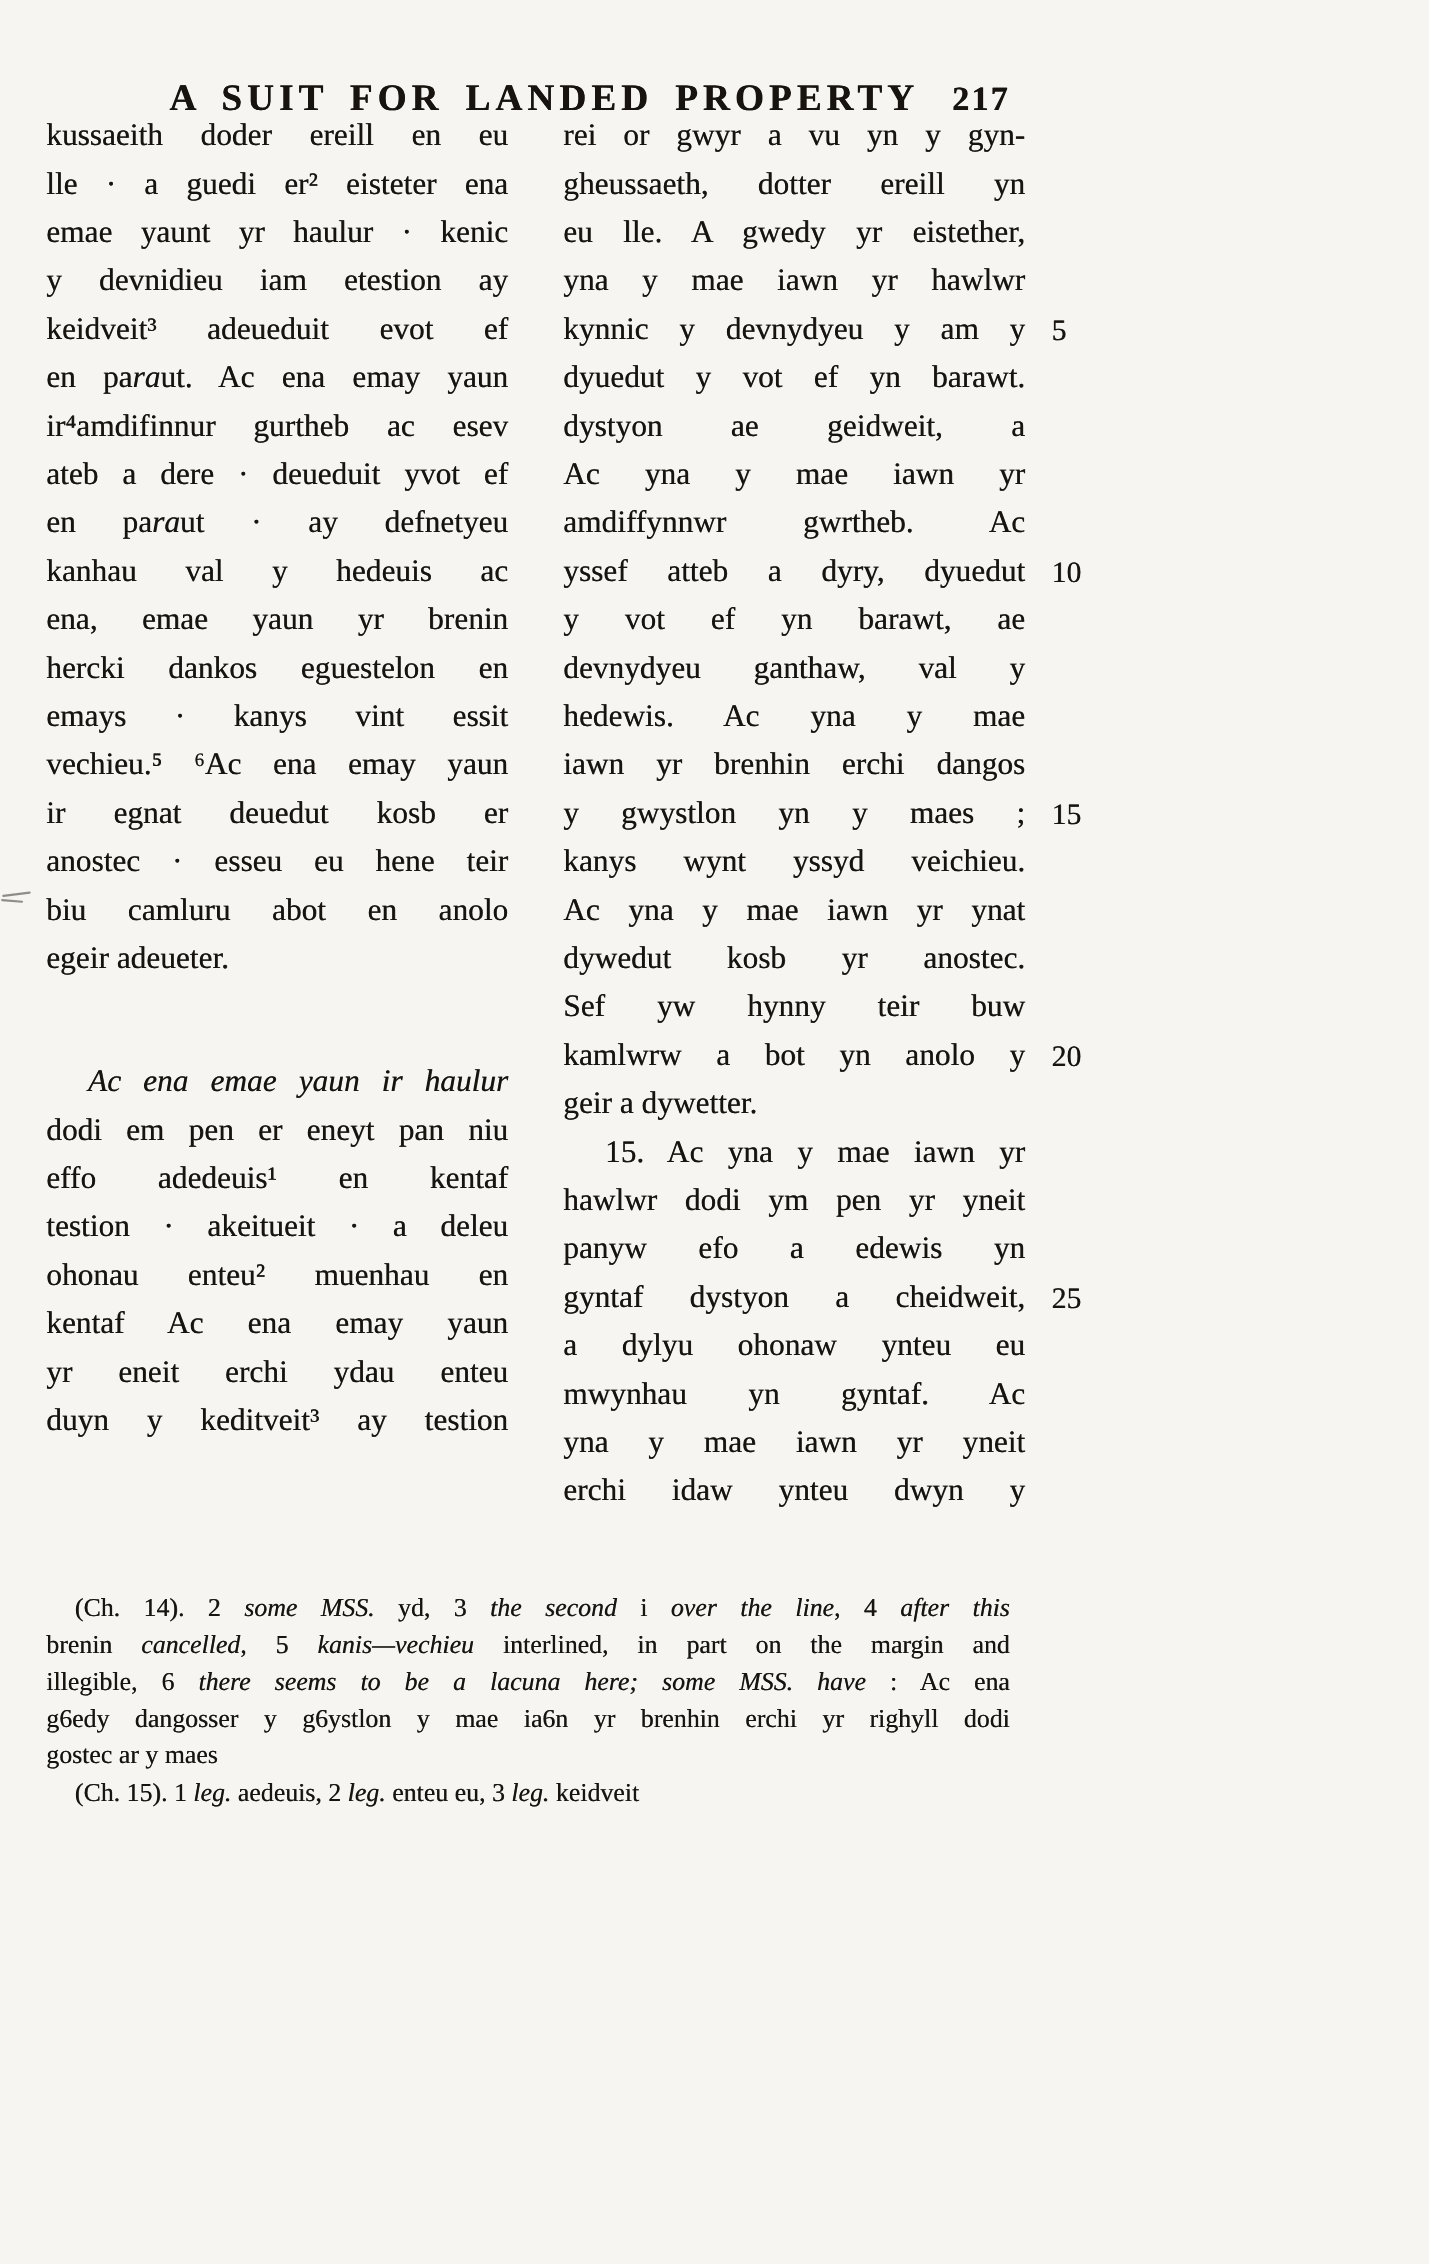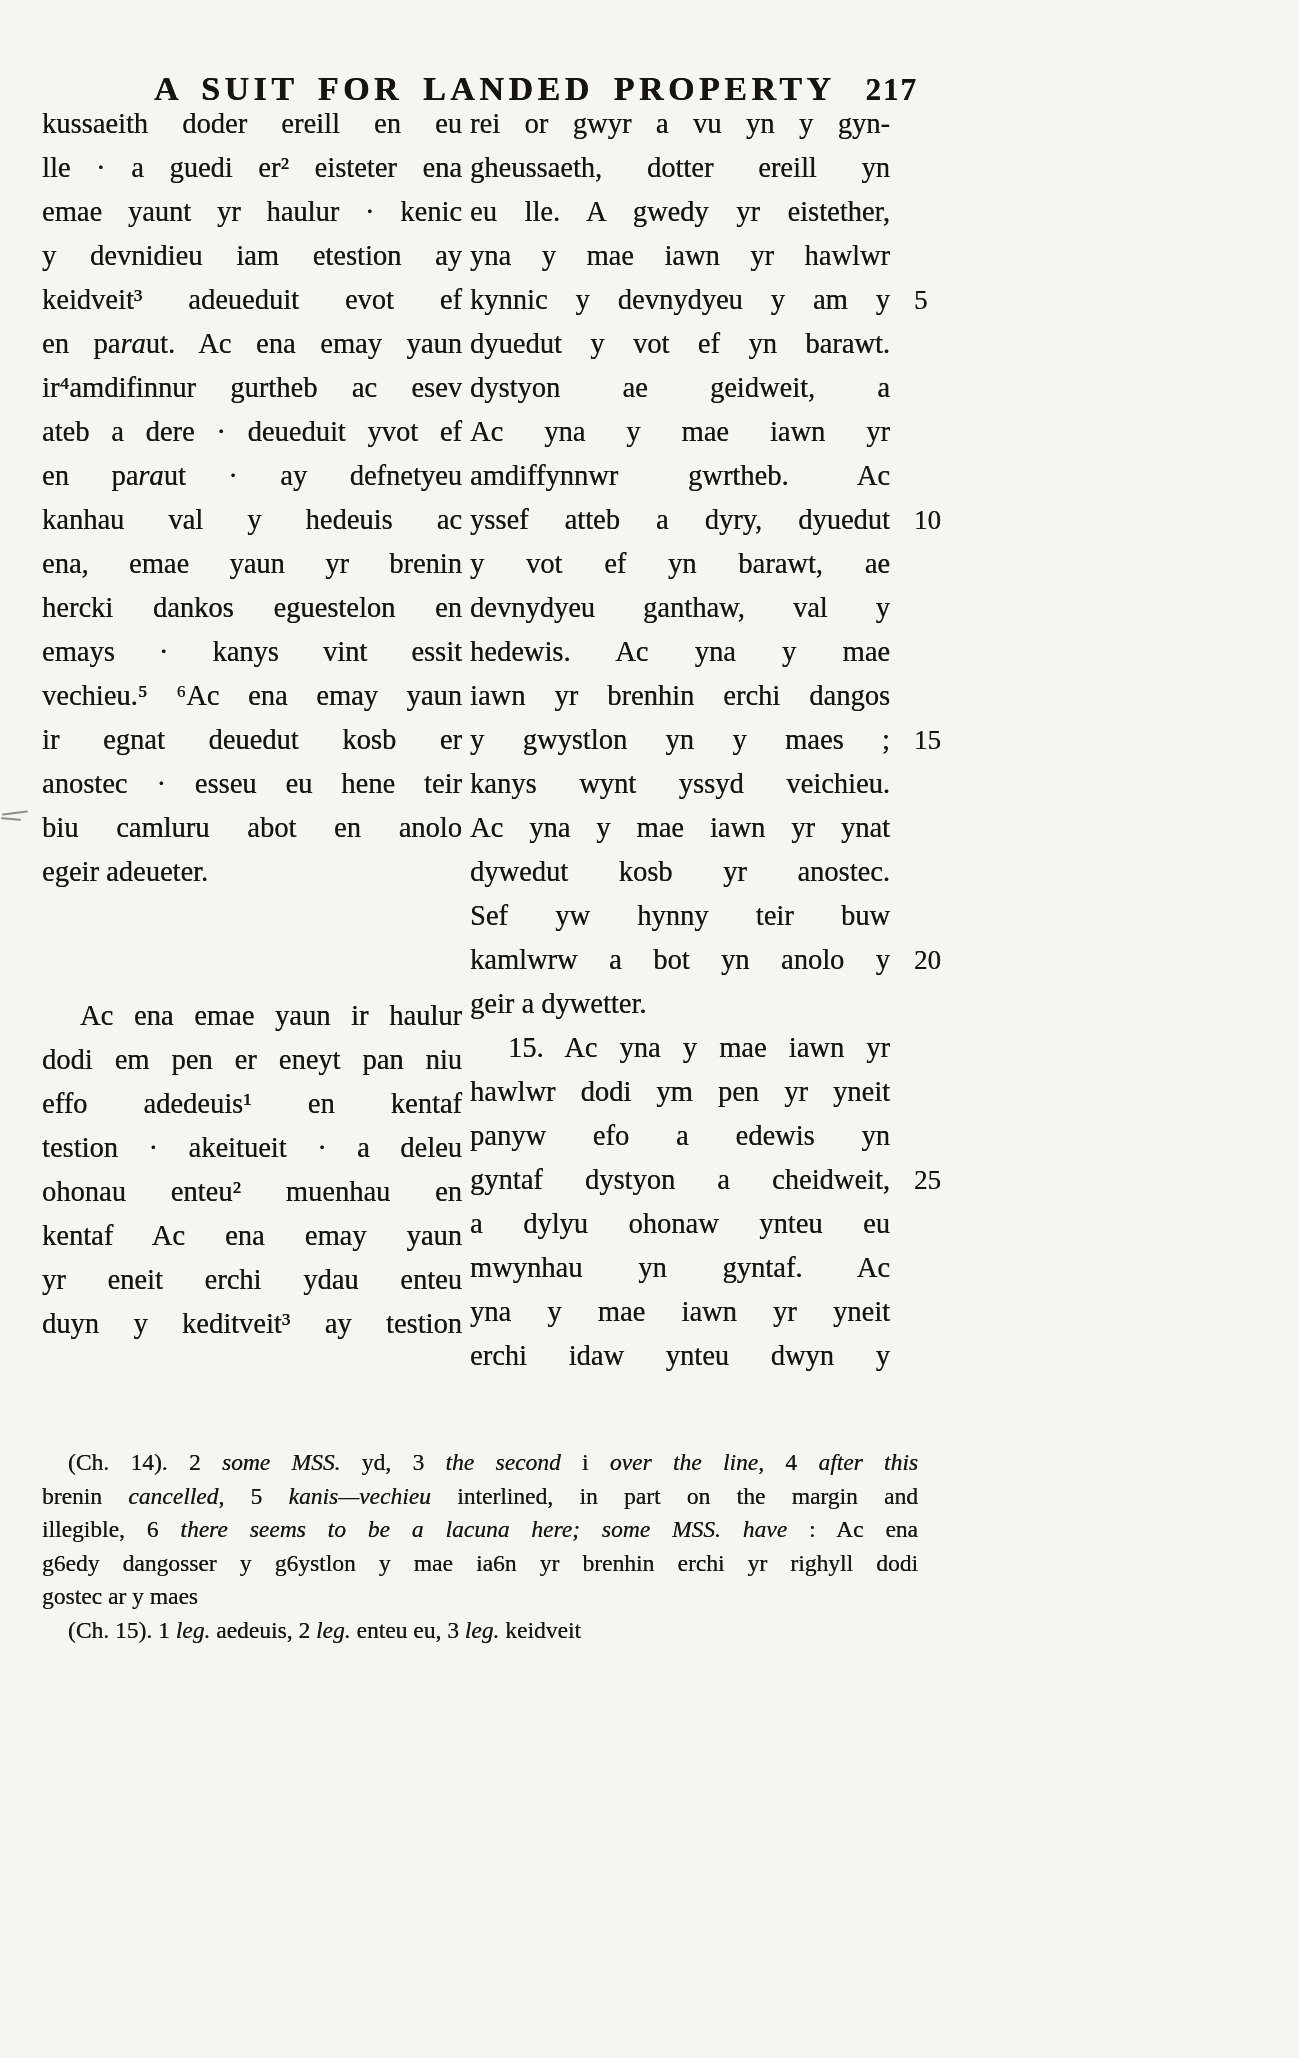--- a/index.html
+++ b/index.html
@@ -30,31 +30,31 @@
   }
   .pagenum {
     font-size: 31px; font-weight: bold; letter-spacing: 2px; margin-left: 30px;
     text-shadow: 0.3px 0 0 currentColor;
     margin-top: 36px;
   }
 
   
   .col { position: absolute; top: 102px; width: 420px; }
   .col-left  { left: 42px; }
-  .col-right { left: 470px; }
+  .col-right { left: 512px; }
 
   .line {
     position: relative;
     font-size: 28.5px; line-height: 44px;
     text-align: justify; text-align-last: justify;
     text-shadow: 0.3px 0 0 rgba(23,20,15,.8);
   }
   .line.end { text-align-last: left; }
   .col .line.indent { text-indent: 38px; }
-  .line.gap { margin-top: 100px; }
+  .line.gap { margin-top: 68px; font-style: italic; }
 
   .lineno {
     position: absolute; left: 100%; top: 0; margin-left: 24px;
     font-size: 27px; line-height: 44px;
     text-align: left; text-align-last: left;
     white-space: nowrap;
   }
 
   .it { font-style: italic; }
 

